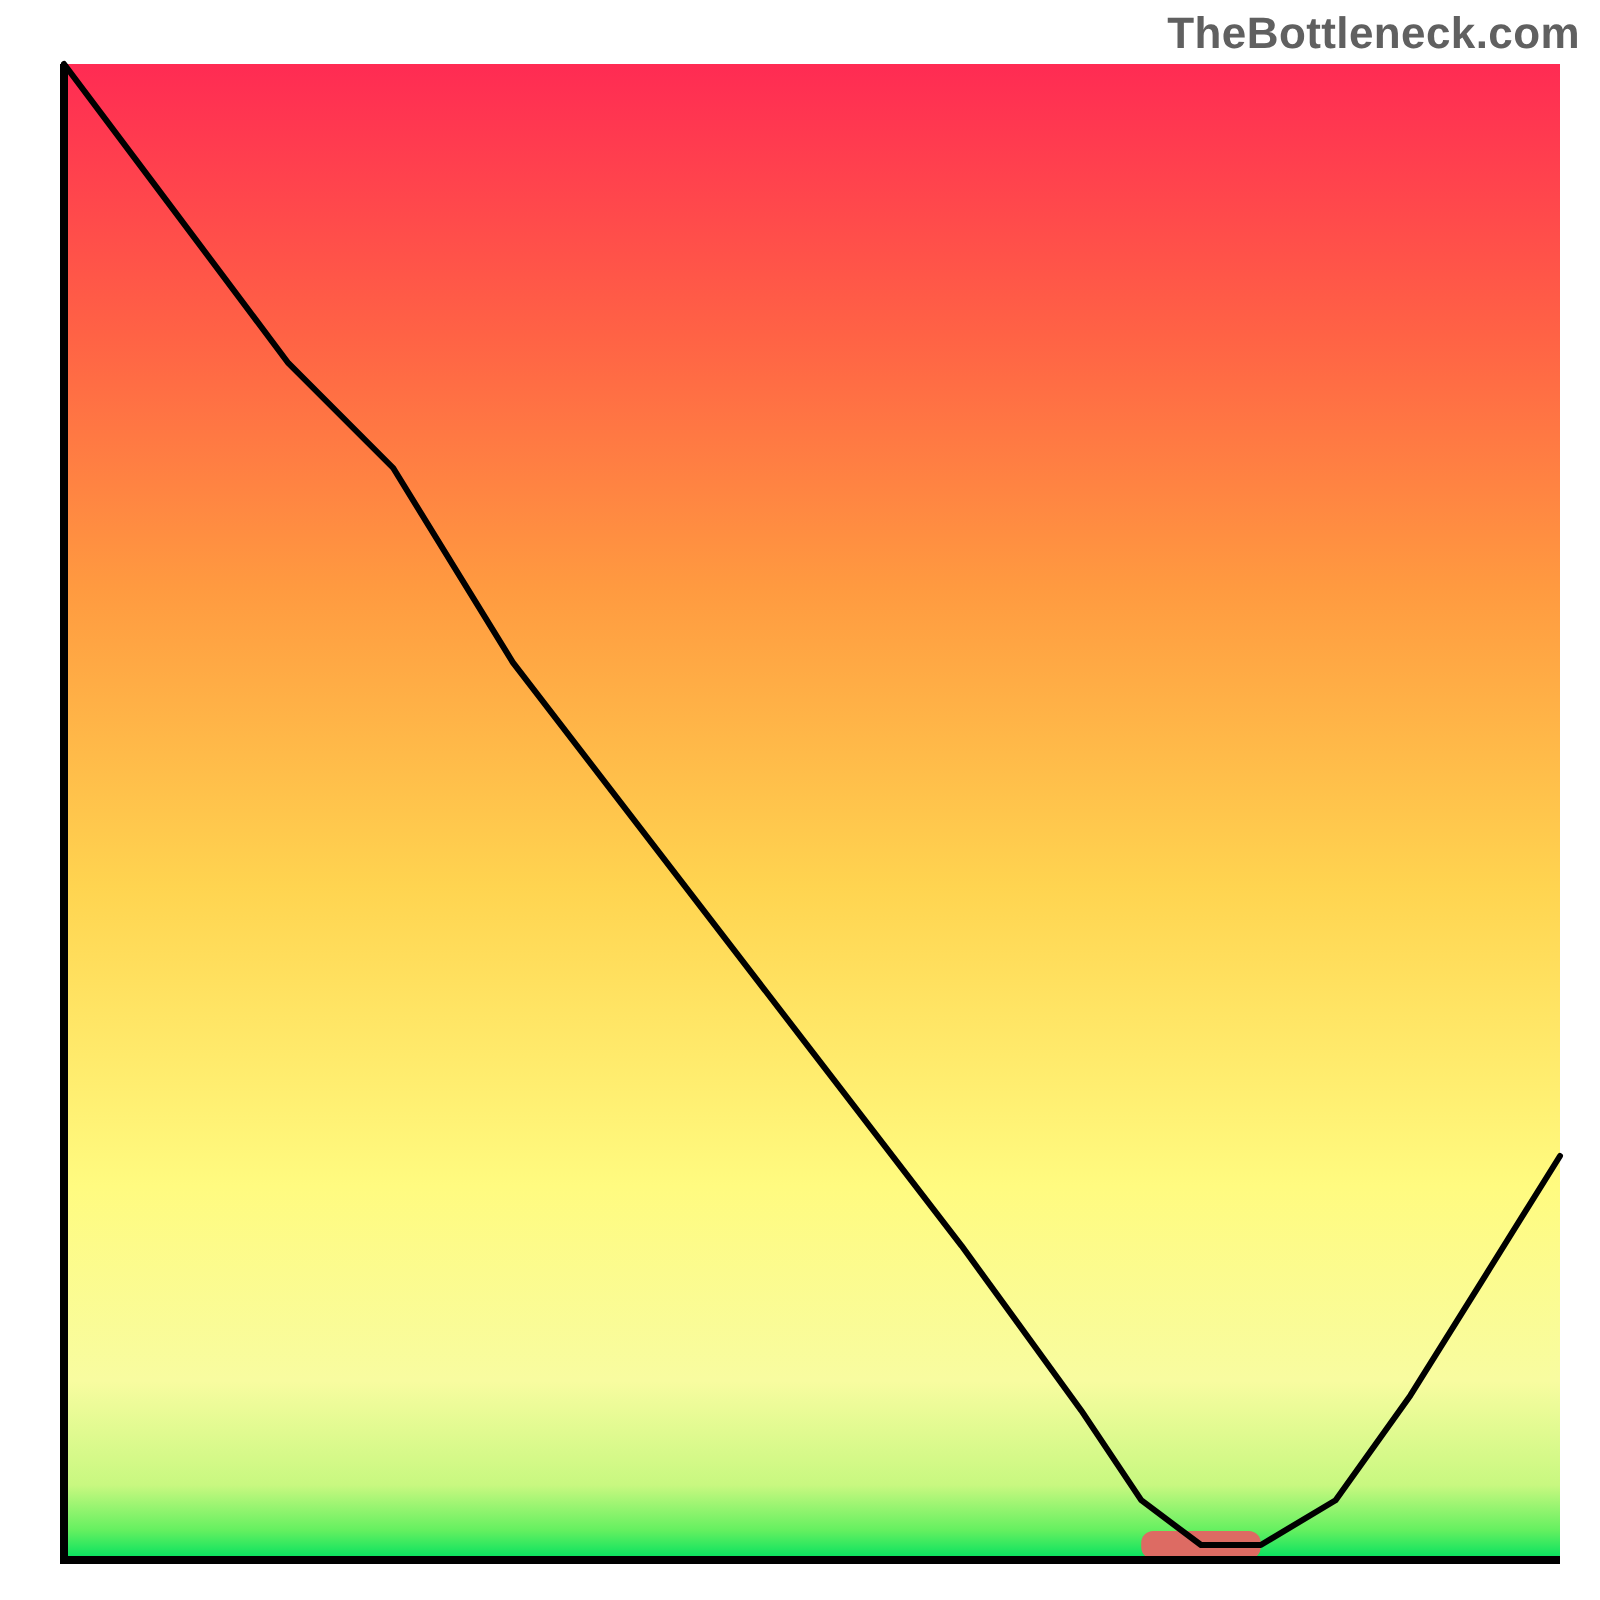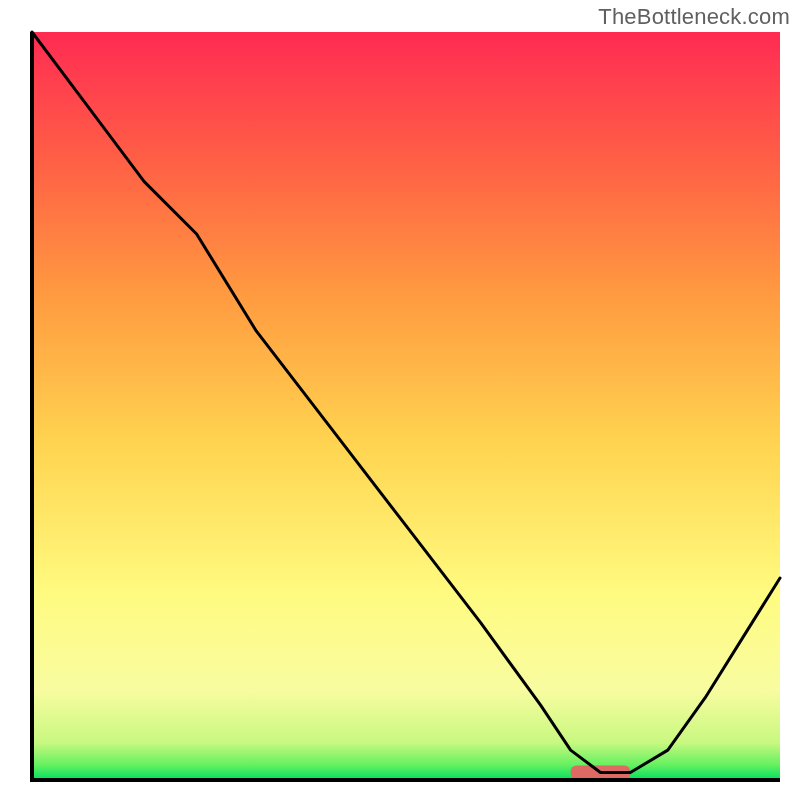--- a/index.html
+++ b/index.html
@@ -13,21 +13,21 @@
   .container {
     position: relative;
     width: 800px;
     height: 800px;
   }
   .watermark {
     position: absolute;
     top: 4px;
     right: 10px;
     font-size: 22px;
-    font-weight: 400;
+    font-weight: 700;
     color: #606060;
     letter-spacing: 0.2px;
   }
   svg.plot {
     position: absolute;
     top: 0;
     left: 0;
   }
 </style>
 </head>

